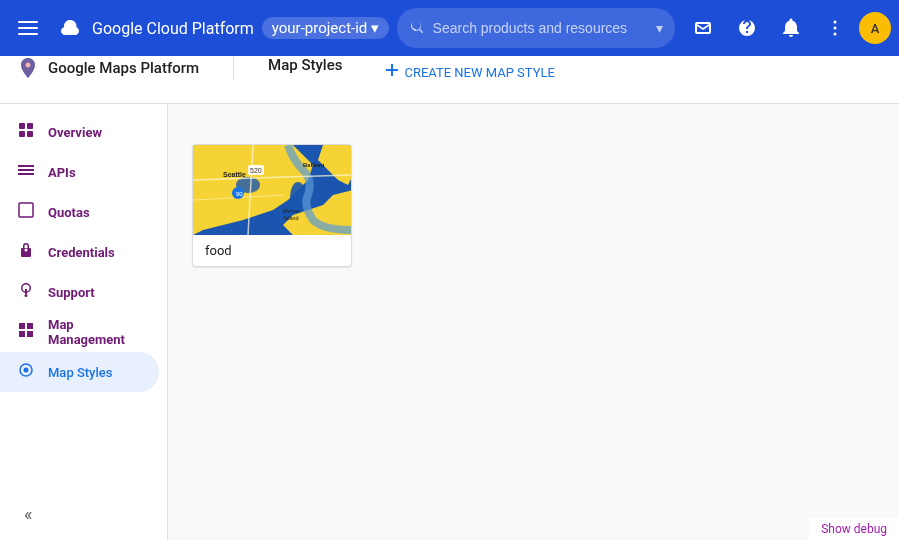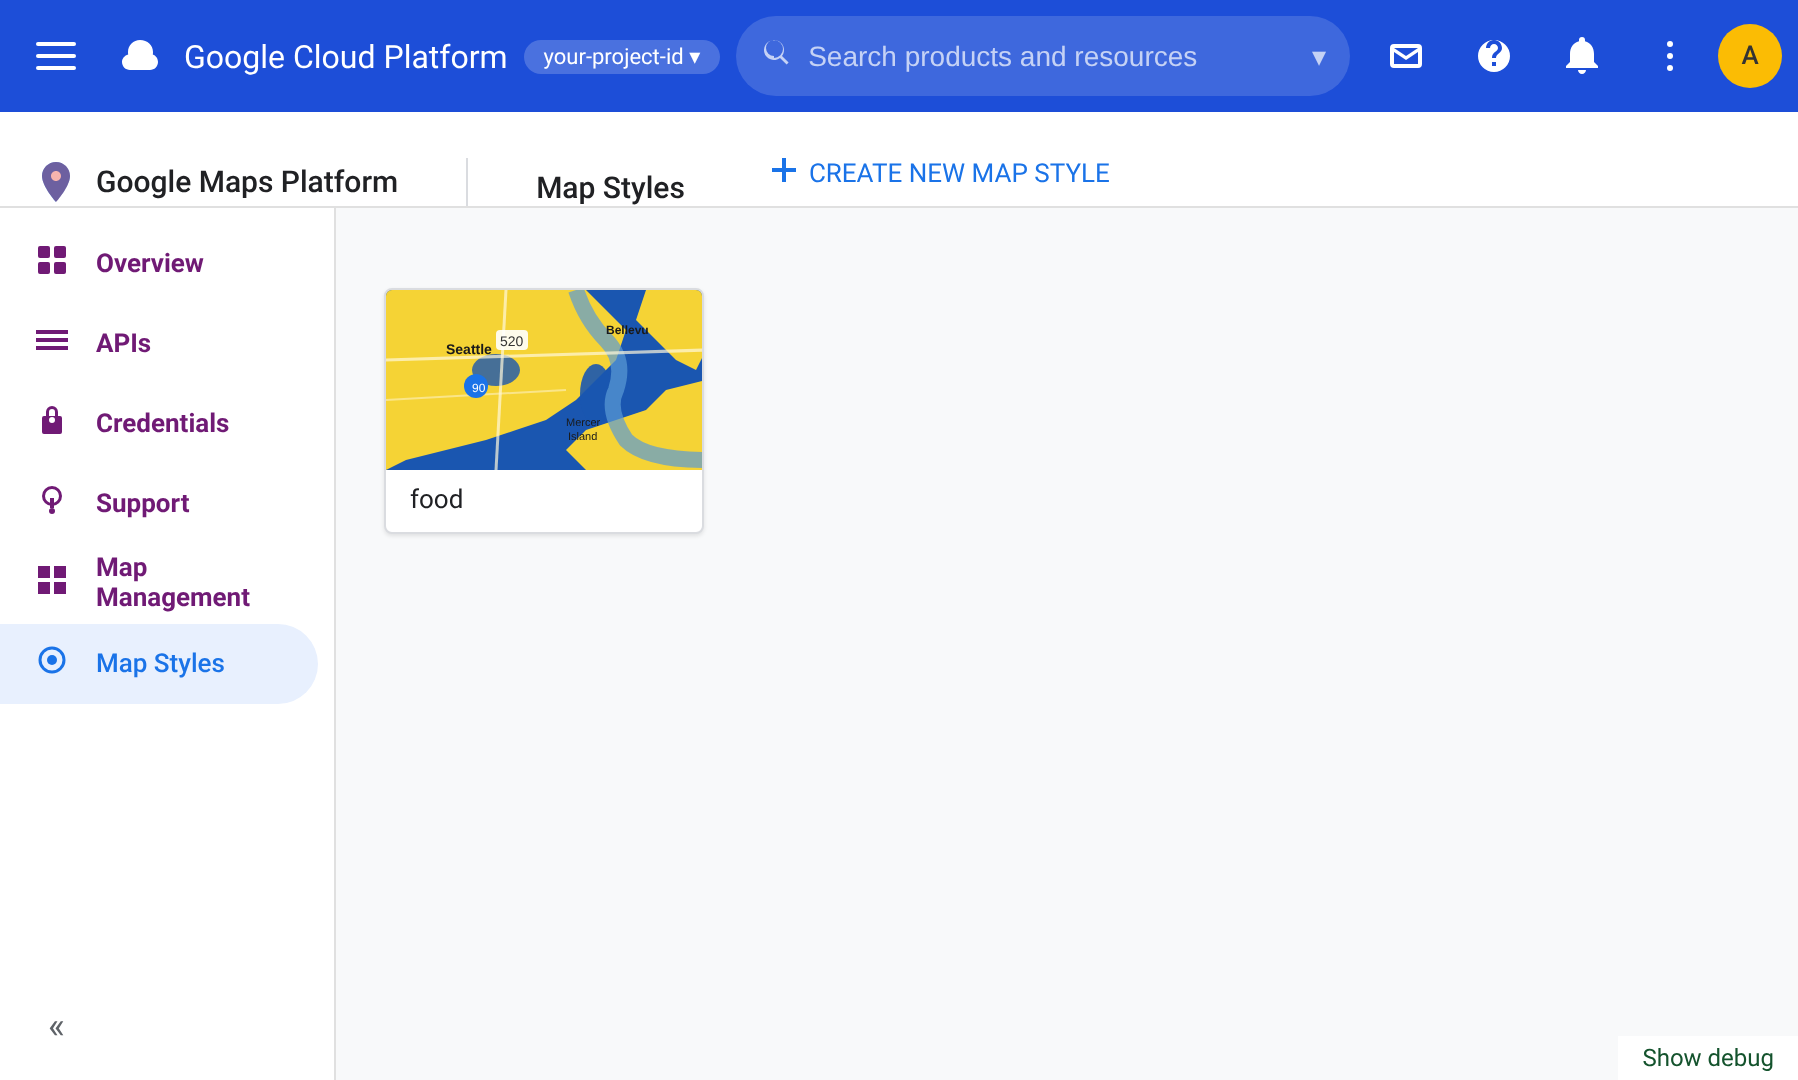--- a/index.html
+++ b/index.html
@@ -27,21 +27,21 @@
     .topbar-title {
       font-size: 16px;
       font-weight: 400;
       color: white;
       white-space: nowrap;
     }
     .topbar-account-chip {
       background: rgba(255,255,255,0.2);
       border-radius: 12px;
       padding: 2px 10px;
-      font-size: 11px;
+      font-size: 15px;
       color: white;
       cursor: pointer;
     }
     .topbar-search {
       flex: 1;
       display: flex;
       align-items: center;
       background: rgba(255,255,255,0.15);
       border-radius: 24px;
       padding: 0 12px;
@@ -78,21 +78,21 @@
       color: #333;
     }
 
     
     .subheader {
       position: fixed;
       top: 56px; left: 0; right: 0;
       height: 48px;
       background: white;
       display: flex;
-      align-items: flex-end;
+      align-items: flex-start;
       padding: 0 16px;
       border-bottom: 1px solid #e0e0e0;
       z-index: 99;
       gap: 30px;
     }
     .subheader-logo {
       display: flex; align-items: center; gap: 8px;
     }
     .subheader-title {
       font-size: 15px;
@@ -211,21 +211,21 @@
       width: 160px;
       height: 90px;
     }
 
     
     .bottom-bar {
       position: fixed;
       bottom: 0; right: 0;
       padding: 4px 12px;
       font-size: 12px;
-      color: #14532d;
+      color: #a21caf;
       cursor: pointer;
       background: rgba(255,255,255,0.9);
     }
 
     
     .gcp-logo {
       display: flex; align-items: center; gap: 8px;
     }
   </style>
 </head>
@@ -326,20 +326,28 @@
           <rect y="3" width="16" height="2"></rect>
           <rect y="7" width="16" height="2"></rect>
           <rect y="11" width="16" height="2"></rect>
         </svg>
       </span>
       <span>APIs</span>
     </div>
     <div class="sidebar-item">
       <span class="icon">
         <svg width="16" height="16" viewBox="0 0 16 16" fill="currentColor">
+          <rect x="1" y="1" width="14" height="14" rx="1" fill="none" stroke="currentColor" stroke-width="1.5"></rect>
+        </svg>
+      </span>
+      <span>Quotas</span>
+    </div>
+    <div class="sidebar-item">
+      <span class="icon">
+        <svg width="16" height="16" viewBox="0 0 16 16" fill="currentColor">
           <path d="M8 1a3 3 0 00-3 3v2H4a1 1 0 00-1 1v7a1 1 0 001 1h8a1 1 0 001-1V7a1 1 0 00-1-1h-1V4a3 3 0 00-3-3zm0 1.5A1.5 1.5 0 019.5 4v2h-3V4A1.5 1.5 0 018 2.5zm0 7a1.5 1.5 0 110-3 1.5 1.5 0 010 3z"></path>
         </svg>
       </span>
       <span>Credentials</span>
     </div>
     <div class="sidebar-item">
       <span class="icon">
         <svg width="16" height="16" viewBox="0 0 16 16" fill="currentColor">
           <path d="M8 1a5 5 0 100 10A5 5 0 008 1zm0 1.5a3.5 3.5 0 110 7 3.5 3.5 0 010-7z"></path>
           <circle cx="8" cy="13.5" r="1.5"></circle>

